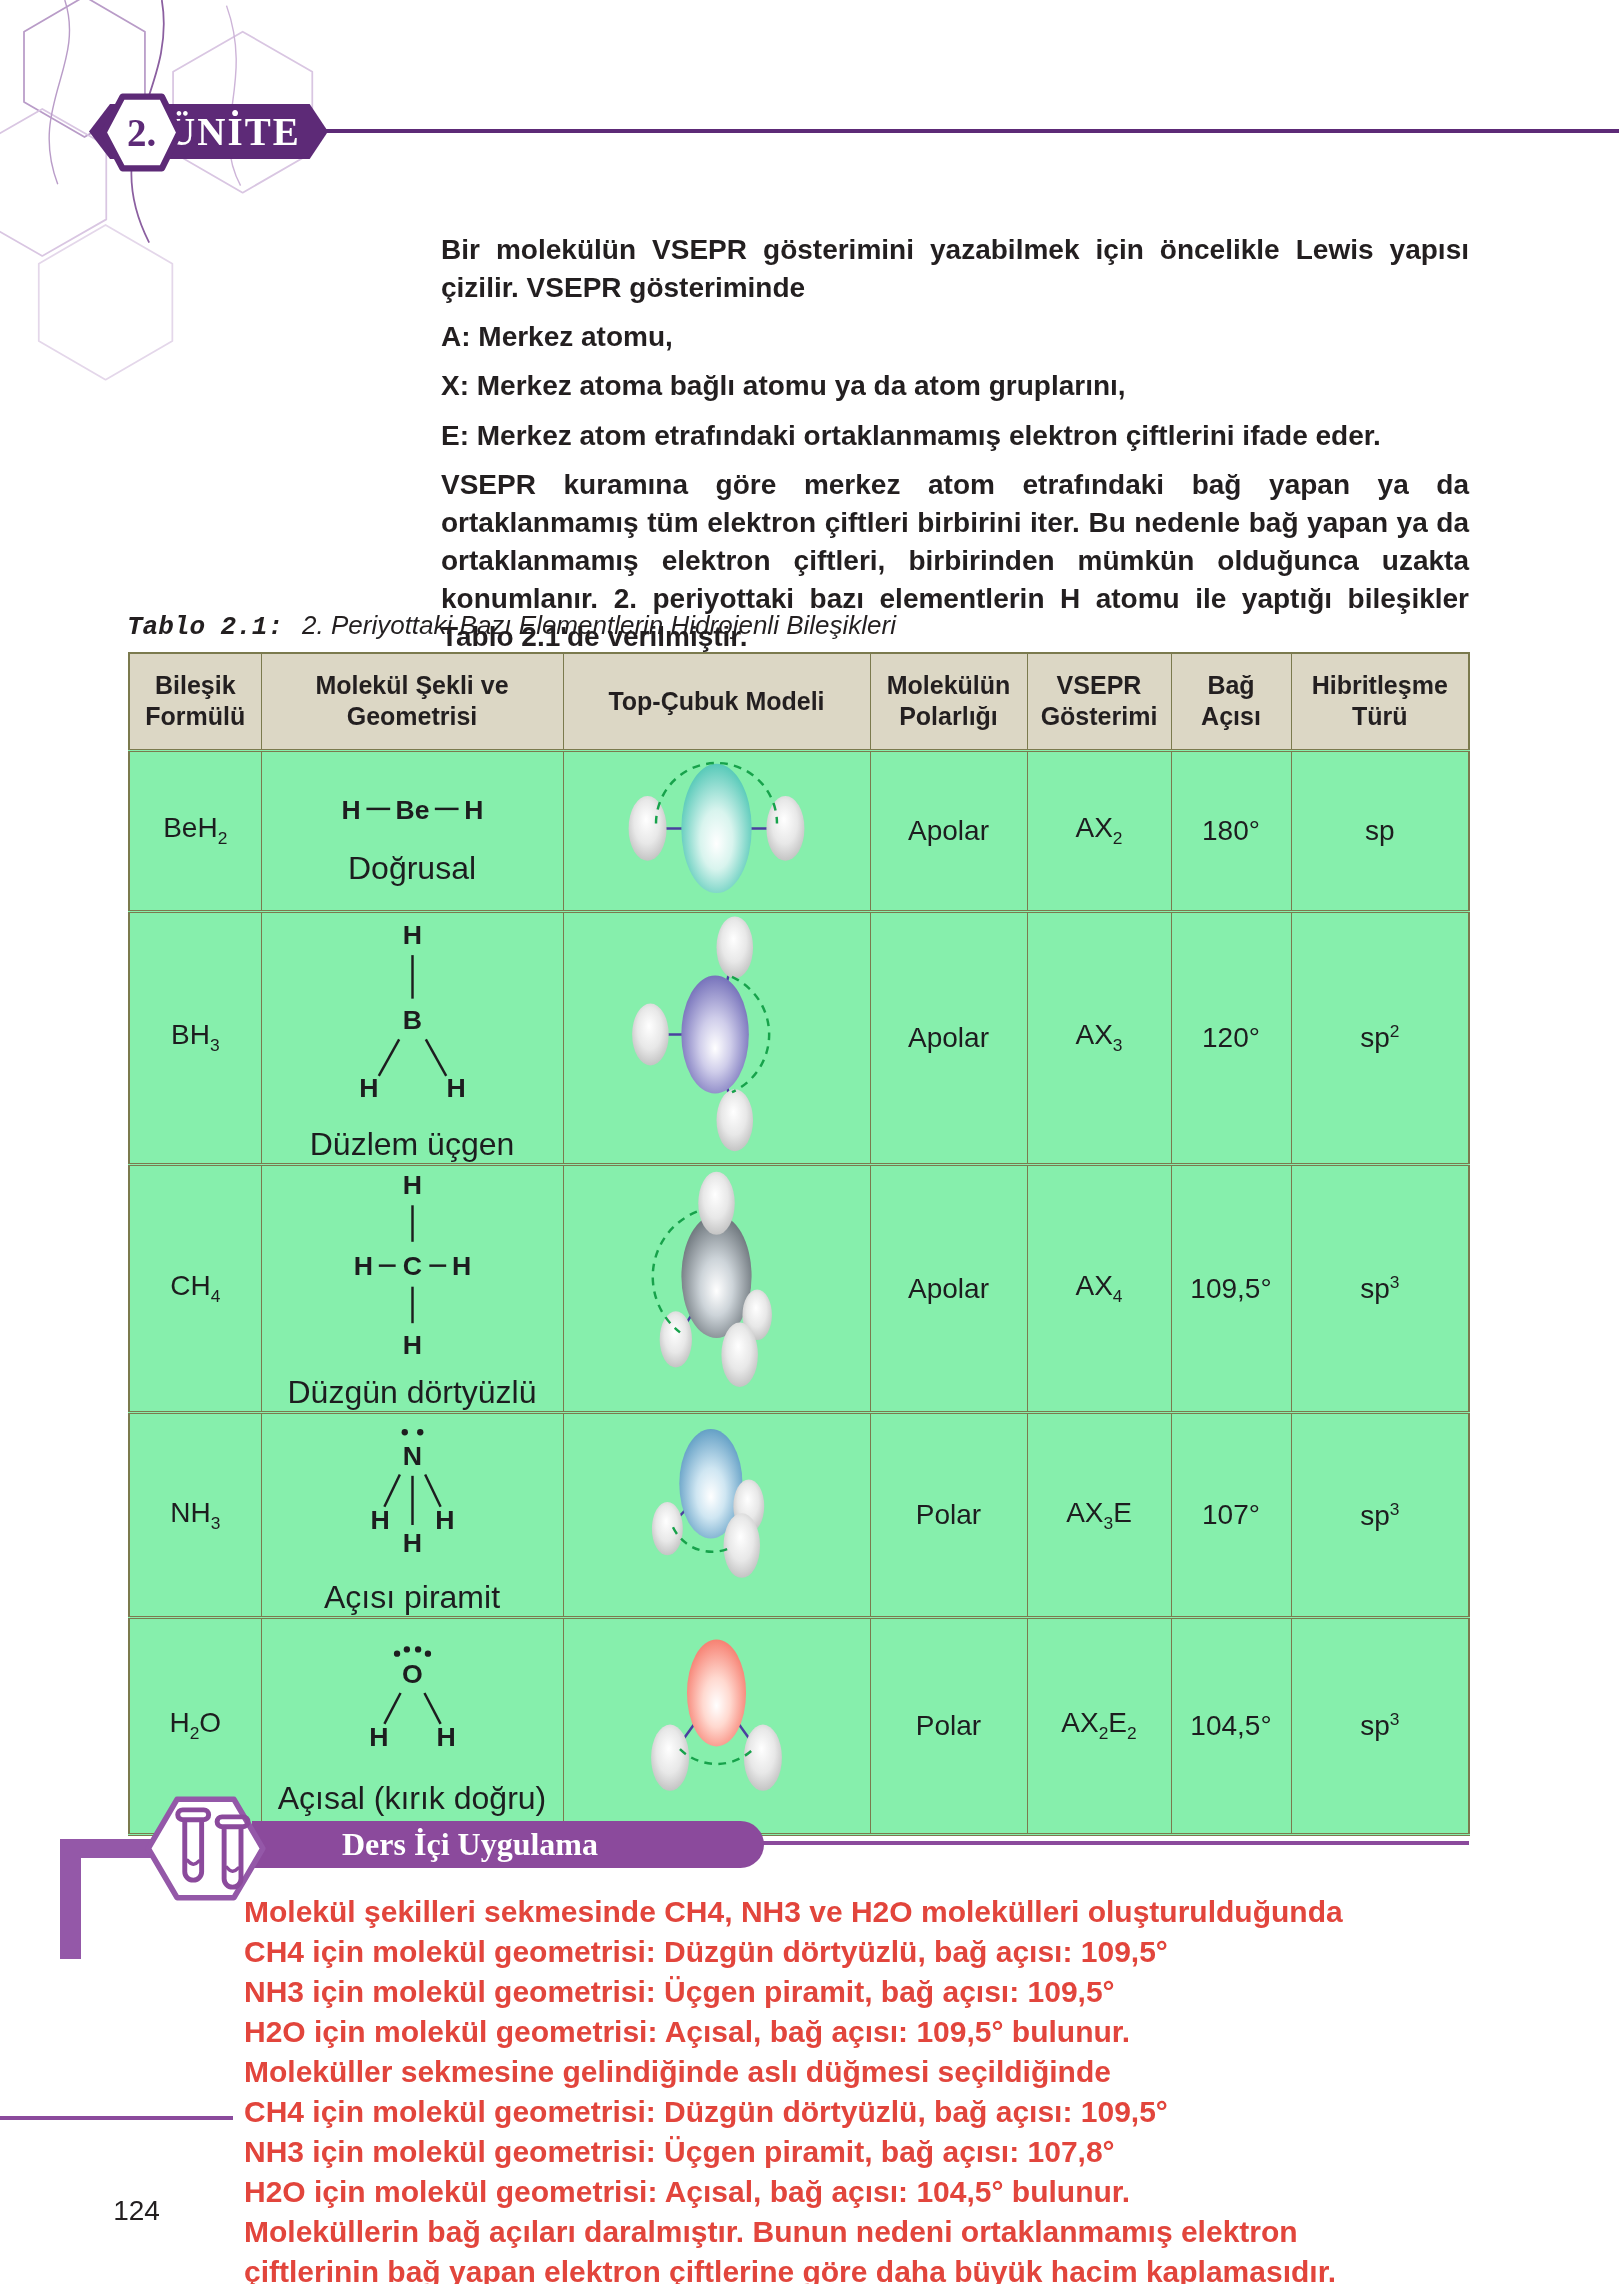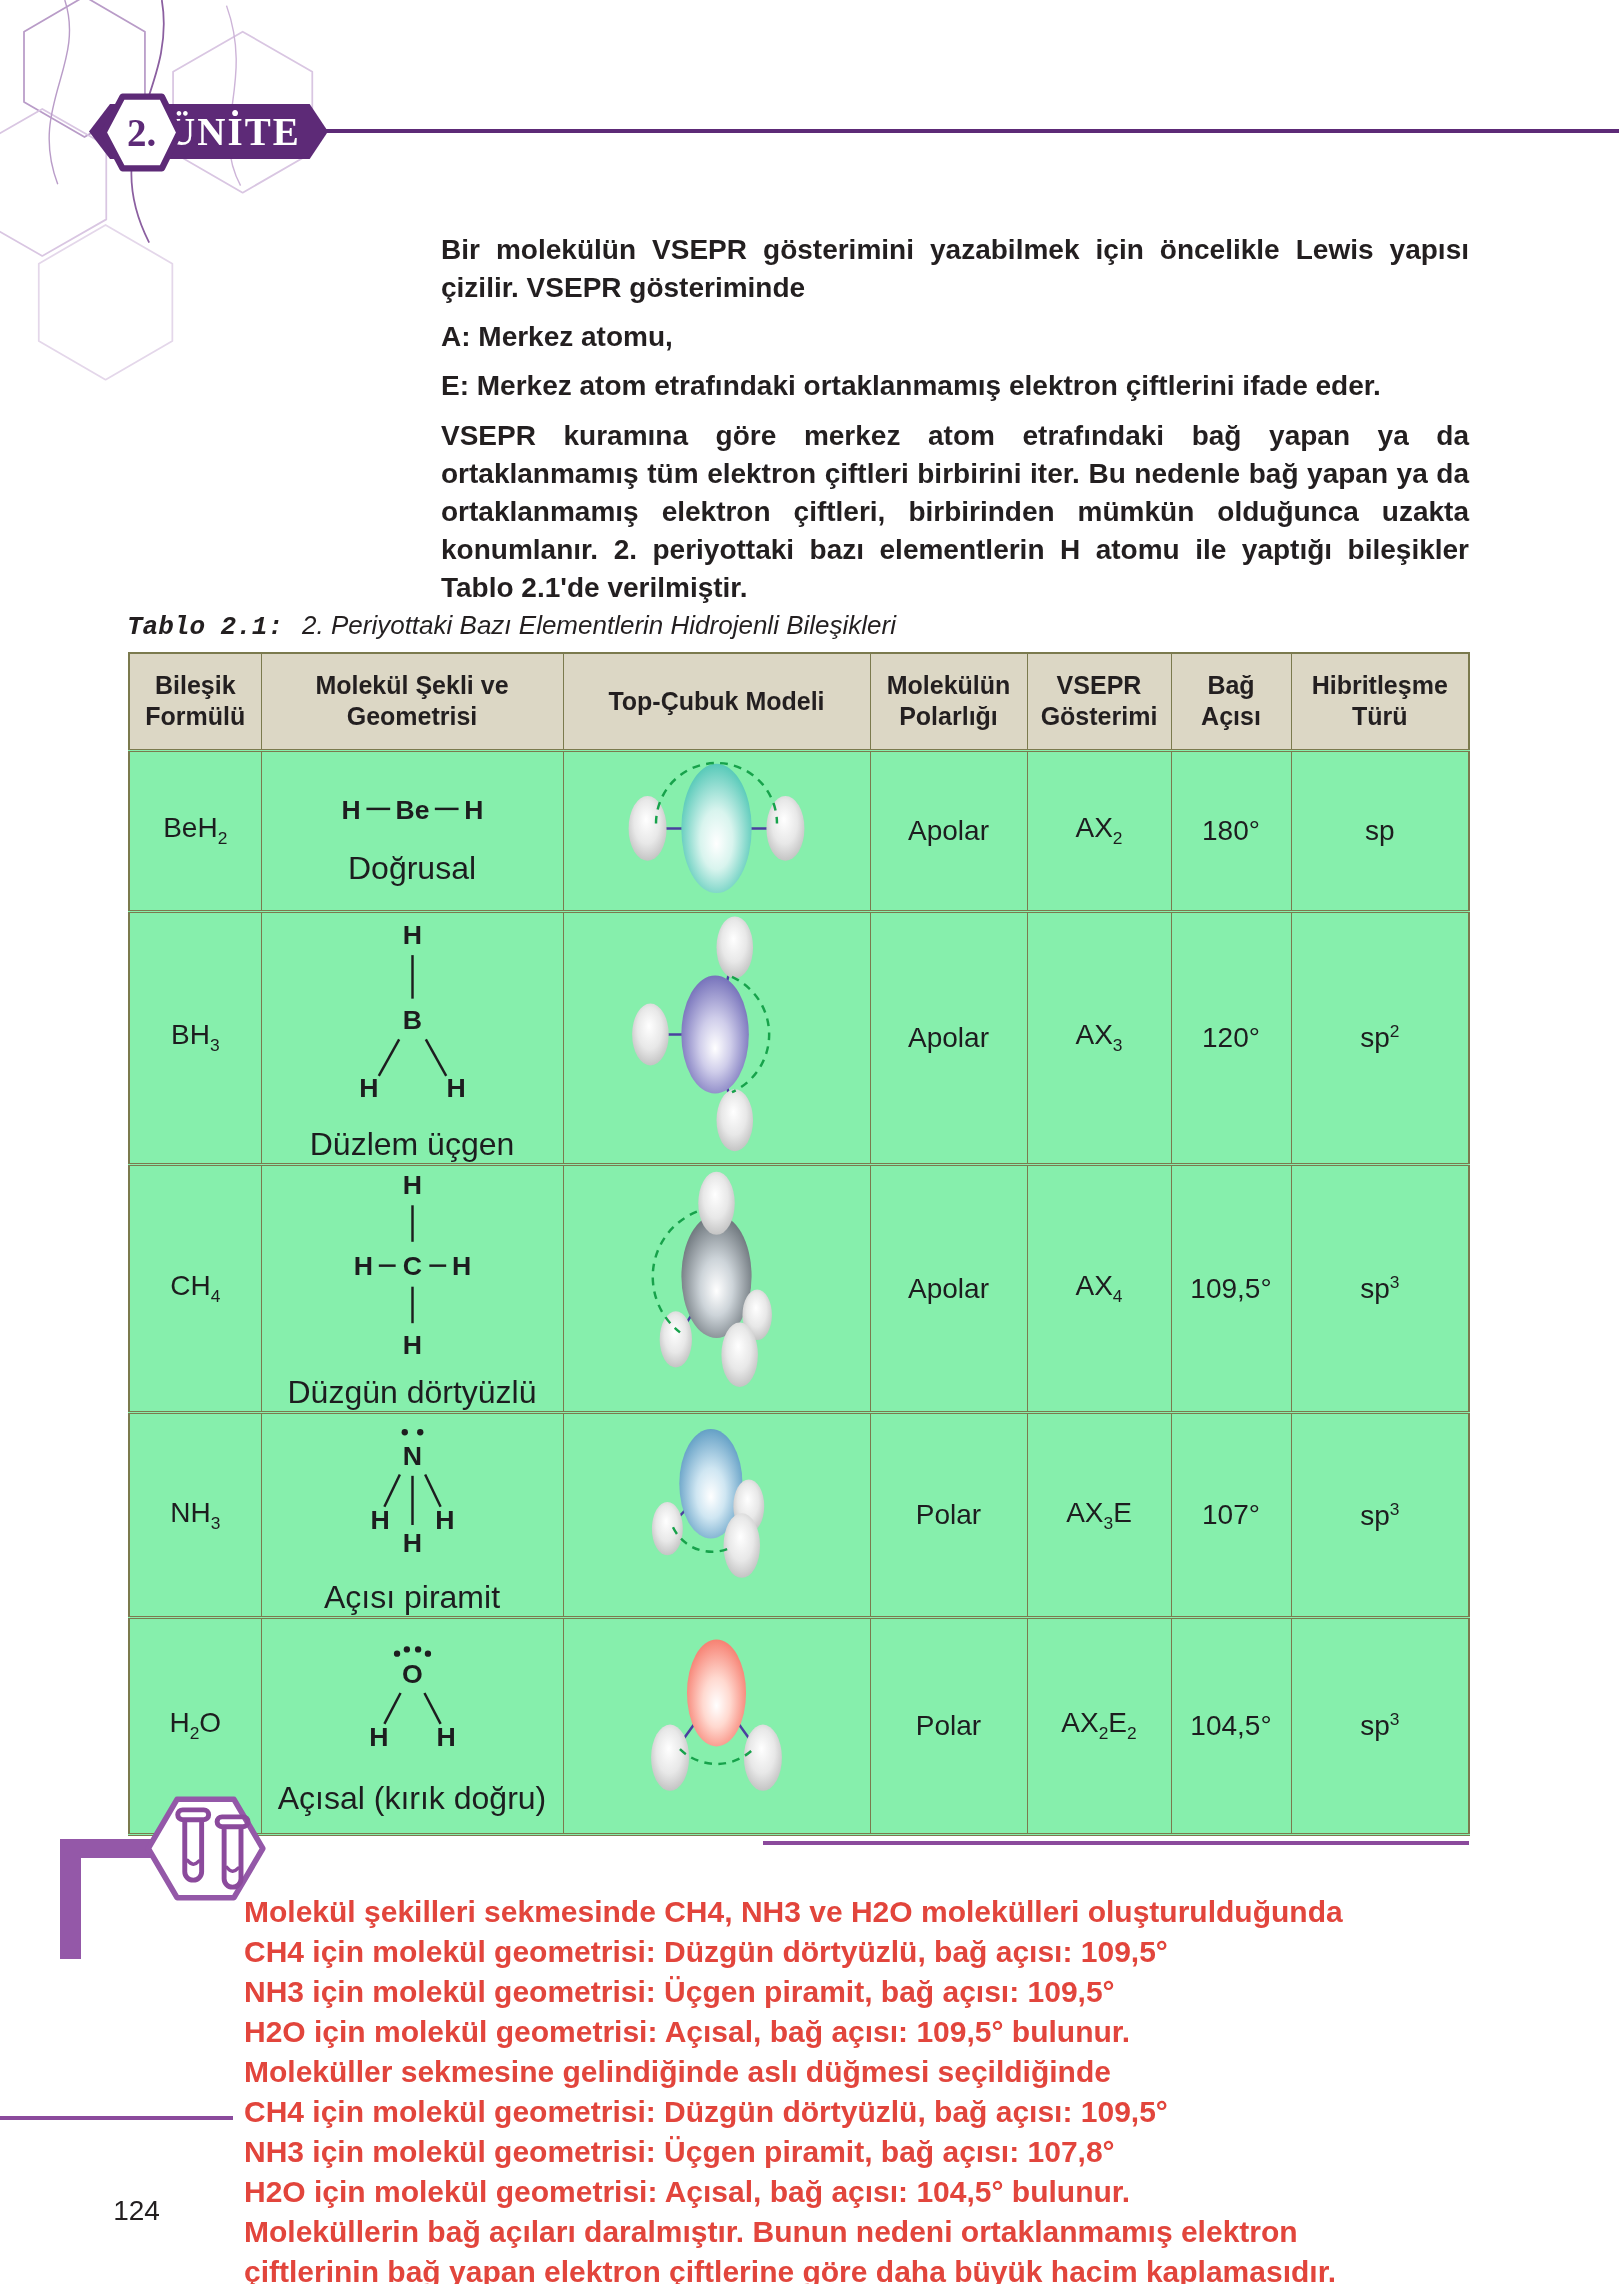--- a/index.html
+++ b/index.html
@@ -73,20 +73,21 @@
     <span>ÜNİTE</span>
   </div>
   <svg class="unit-hex" viewBox="0 0 118 112">
     <polygon points="32,5 88,5 113,56 88,107 32,107 5,56" fill="#ffffff" stroke="#5d2a77" stroke-width="9" stroke-linejoin="round"></polygon>
   </svg>
   <div class="unit-num">2.</div>
 
   <div class="intro">
     <p>Bir molekülün VSEPR gösterimini yazabilmek için öncelikle Lewis yapısı çizilir. VSEPR gösteriminde</p>
     <div class="lead-item">A: Merkez atomu,</div>
+    <div class="lead-item">X: Merkez atoma bağlı atomu ya da atom gruplarını,</div>
     <div class="lead-item">E: Merkez atom etrafındaki ortaklanmamış elektron çiftlerini ifade eder.</div>
     <p>VSEPR kuramına göre merkez atom etrafındaki bağ yapan ya da ortaklanmamış tüm elektron çiftleri birbirini iter. Bu nedenle bağ yapan ya da ortaklanmamış elektron çiftleri, birbirinden mümkün olduğunca uzakta konumlanır. 2. periyottaki bazı elementlerin H atomu ile yaptığı bileşikler Tablo 2.1'de verilmiştir.</p>
   </div>
 
   <div class="tbl-caption">
     <span class="cap-label">Tablo 2.1:</span><span class="cap-text">2. Periyottaki Bazı Elementlerin Hidrojenli Bileşikleri</span>
   </div>
 
   <table class="molecules">
     <colgroup>
@@ -356,20 +357,23 @@
     <polygon points="6,83 47,13 128,13 169,83 128,153 47,153" fill="#ffffff" stroke="#9458a8" stroke-width="8" stroke-linejoin="round"></polygon>
     <g fill="none" stroke="#8b4a9c" stroke-linecap="round">
       <rect x="48" y="28" width="44" height="14" rx="7" stroke-width="7"></rect>
       <path d="M 58,46 V 116 A 12 12 0 0 0 82,116 V 46" stroke-width="7"></path>
       <path d="M 62,100 Q 70,110 78,101" stroke-width="5"></path>
       <rect x="104" y="38" width="44" height="14" rx="7" stroke-width="7"></rect>
       <path d="M 114,56 V 126 A 12 12 0 0 0 138,126 V 56" stroke-width="7"></path>
       <path d="M 118,110 Q 126,120 134,111" stroke-width="5"></path>
     </g>
   </svg>
+  <div class="activity-banner">
+    <span>Ders İçi Uygulama</span>
+  </div>
   <div class="banner-rule"></div>
   <div class="activity-lines" id="activity-lines">
       <div class="red-line">Molekül şekilleri sekmesinde CH4, NH3 ve H2O molekülleri oluşturulduğunda</div>
       <div class="red-line">CH4 için molekül geometrisi: Düzgün dörtyüzlü, bağ açısı: 109,5°</div>
       <div class="red-line">NH3 için molekül geometrisi: Üçgen piramit, bağ açısı: 109,5°</div>
       <div class="red-line">H2O için molekül geometrisi: Açısal, bağ açısı: 109,5° bulunur.</div>
       <div class="red-line">Moleküller sekmesine gelindiğinde aslı düğmesi seçildiğinde</div>
       <div class="red-line">CH4 için molekül geometrisi: Düzgün dörtyüzlü, bağ açısı: 109,5°</div>
       <div class="red-line">NH3 için molekül geometrisi: Üçgen piramit, bağ açısı: 107,8°</div>
       <div class="red-line">H2O için molekül geometrisi: Açısal, bağ açısı: 104,5° bulunur.</div>

